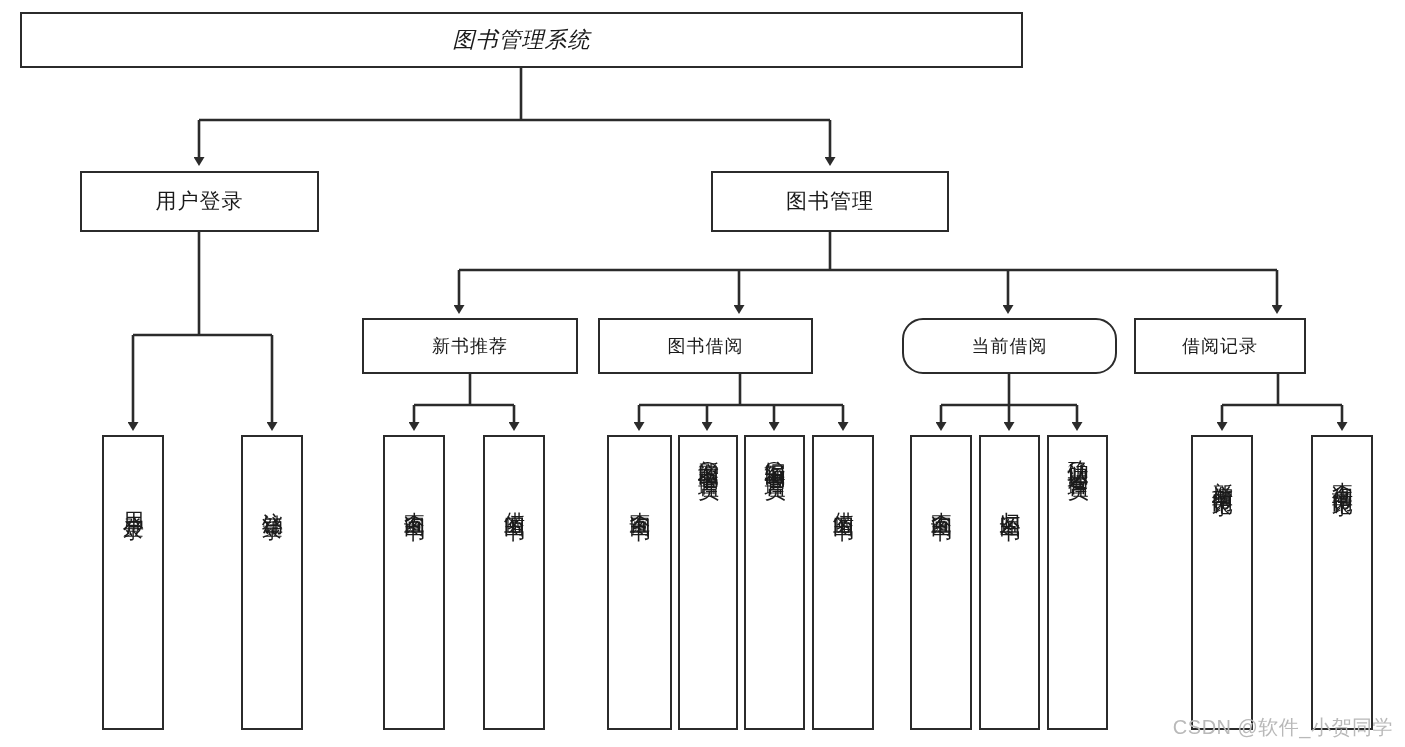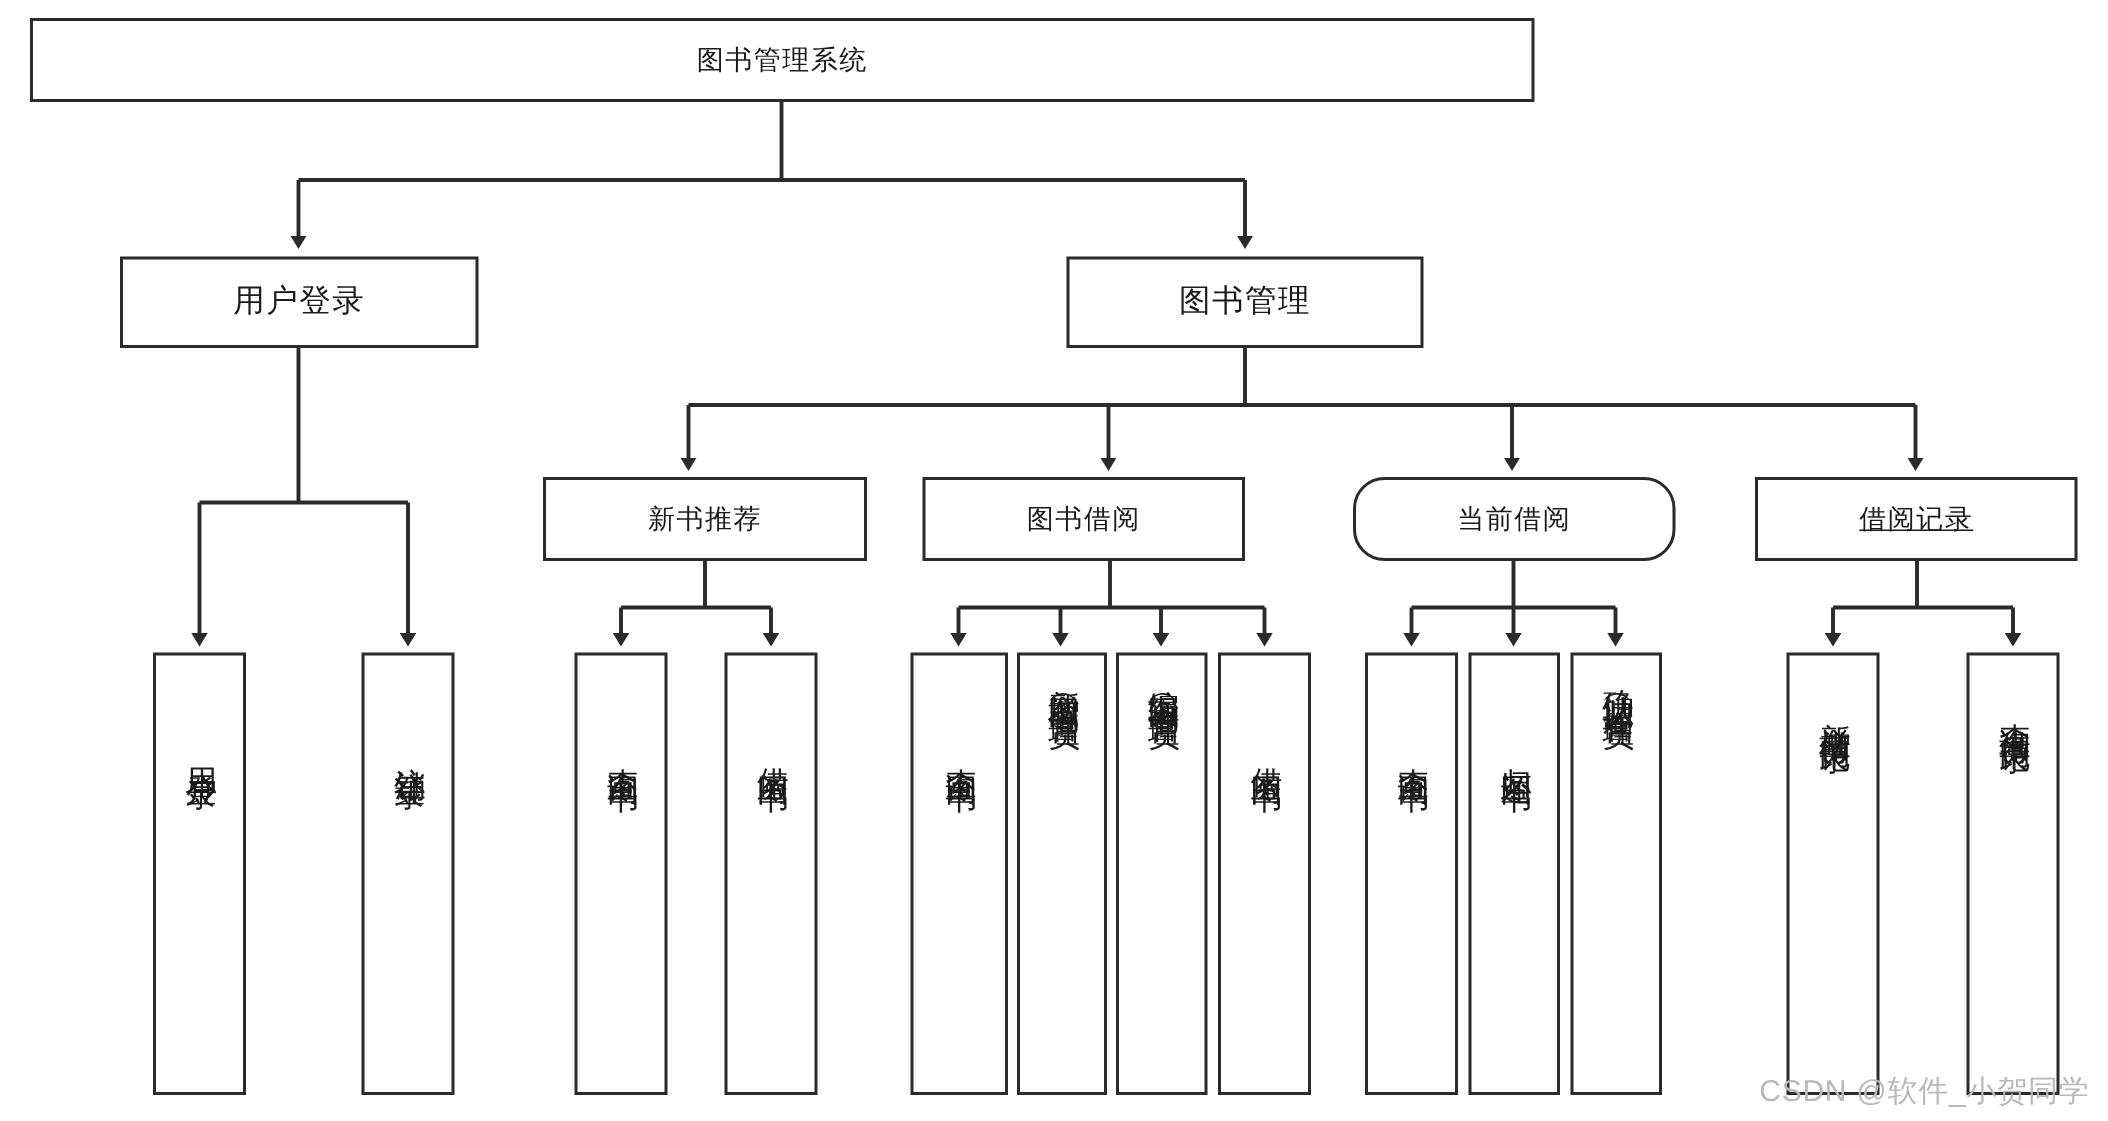--- a/index.html
+++ b/index.html
@@ -31,21 +31,21 @@
     color:#1a1a1a;
   }
   .node .label{
     font-size:21px;
     line-height:1.05;
     letter-spacing:1px;
     white-space:nowrap;
   }
   
   .node.root{ left:20px; top:12px; width:1003px; height:56px; }
-  .node.root .label{ font-size:18px; }
+  .node.root .label{ font-size:22px;font-style:italic; }
 
   
   .node.lvl2{ height:61px; }
   .node.lvl2 .label{ font-size:21px; }
 
   
   .node.lvl3{ height:56px; }
   .node.lvl3 .label{ font-size:18px; }
 
   
@@ -142,27 +142,27 @@
   <div class="node lvl2" style="left:80px;top:171px;width:239px;">
     <span class="label">用户登录</span>
   </div>
   <div class="node lvl2" style="left:711px;top:171px;width:238px;justify-content:center;">
     <span class="label">图书管理</span>
   </div>
 
   <div class="node lvl3" style="left:362px;top:318px;width:216px;">
     <span class="label">新书推荐</span>
   </div>
-  <div class="node lvl3" style="left:615px;top:318px;width:215px;">
+  <div class="node lvl3" style="left:598px;top:318px;width:215px;">
     <span class="label">图书借阅</span>
   </div>
   <div class="node lvl3" style="left:902px;top:318px;width:215px;border-radius:21px;">
     <span class="label">当前借阅</span>
   </div>
-  <div class="node lvl3" style="left:1170px;top:318px;width:215px;text-decoration:underline;">
+  <div class="node lvl3" style="left:1134px;top:318px;width:172px;">
     <span class="label">借阅记录</span>
   </div>
 
   <div class="node leaf short" style="left:102px;width:62px;">
     <span class="label">用户登录</span>
   </div>
   <div class="node leaf short" style="left:241px;width:62px;">
     <span class="label">注销登录</span>
   </div>
 

